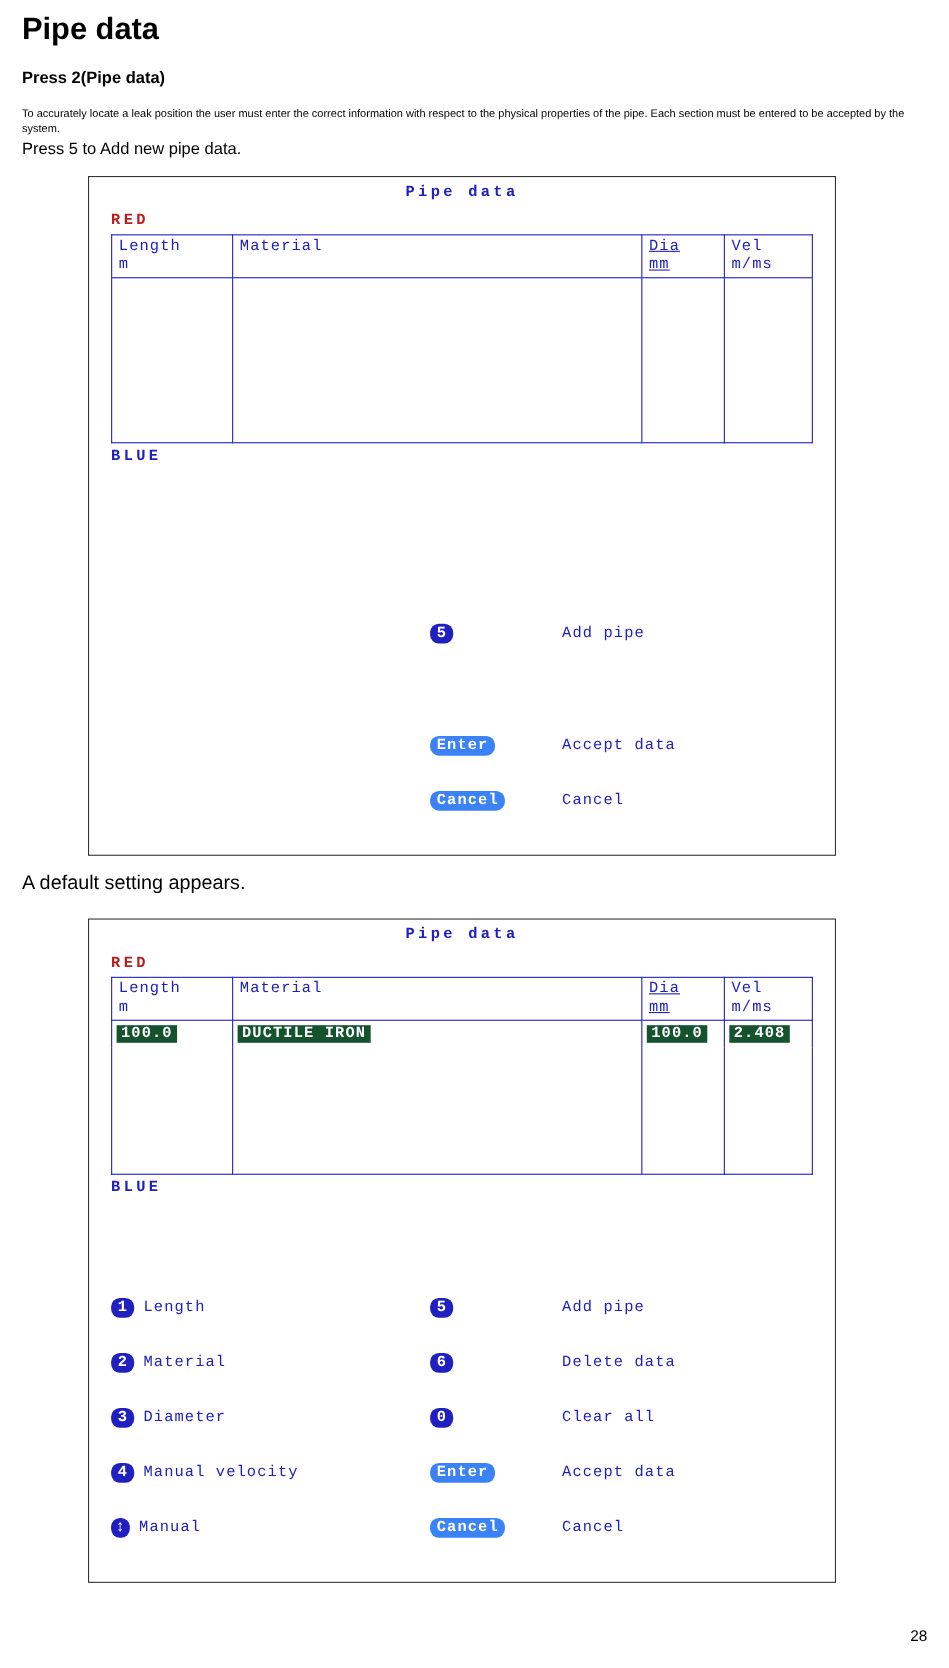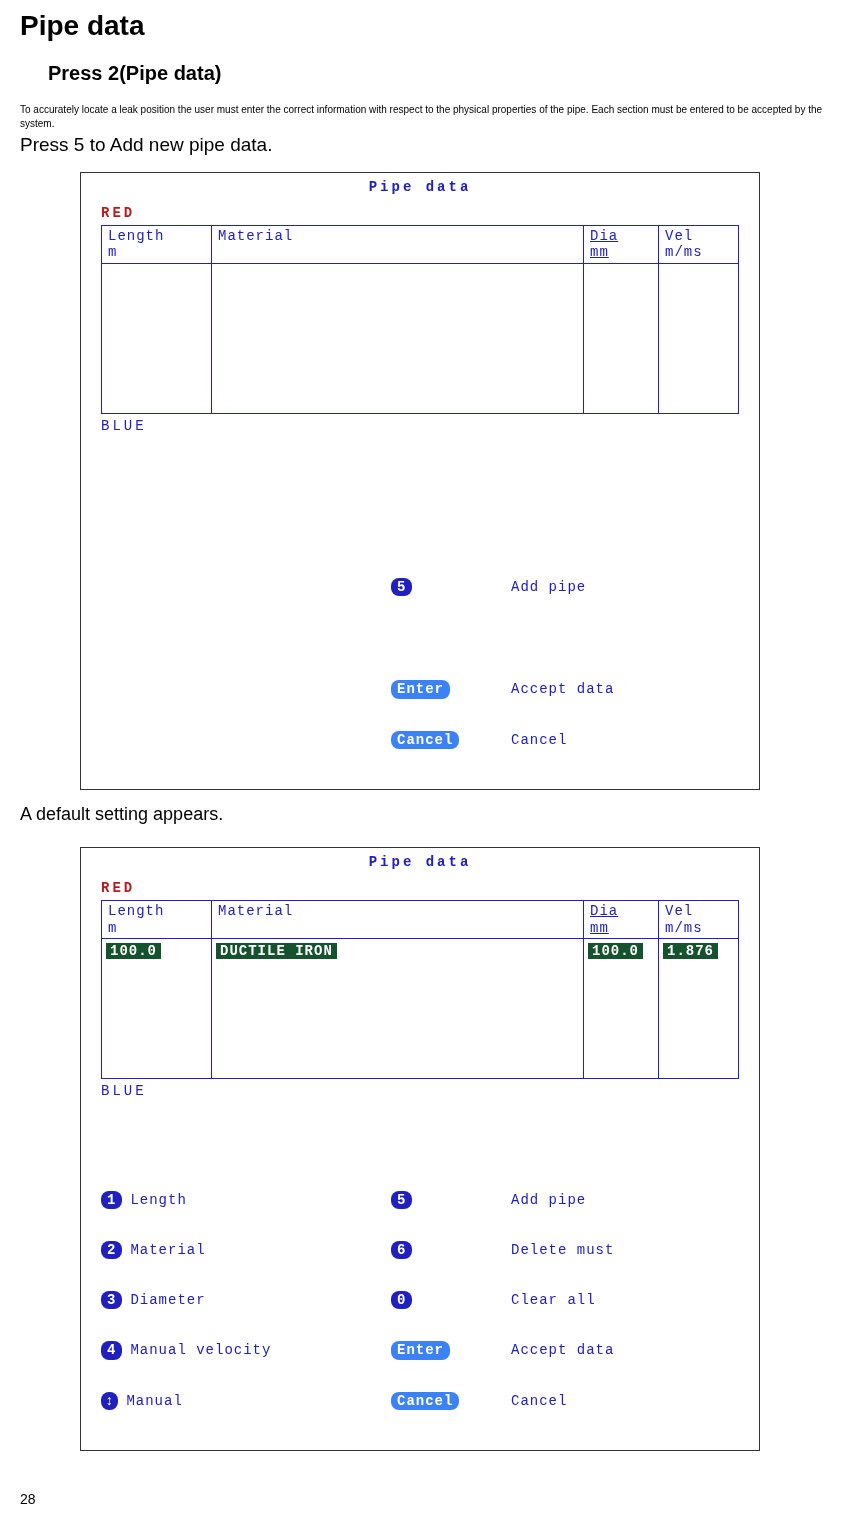--- a/index.html
+++ b/index.html
@@ -9,32 +9,31 @@
       color: #000000;
       width: 863px;
       padding: 10px 20px 40px 20px;
     }
     .title {
       font-size: 28px;
       font-weight: bold;
       margin-bottom: 20px;
     }
     .subtitle {
-      font-size: 20px;
+      font-size: 15px;
       font-weight: bold;
       margin-bottom: 18px;
-      margin-left: 28px;
     }
     .para {
       font-size: 10px;
       line-height: 1.35;
       margin-bottom: 2px;
     }
     .para-last {
-      font-size: 19px;
+      font-size: 15px;
       line-height: 1.35;
       margin-bottom: 14px;
     }
     .caption {
       font-size: 18px;
       margin: 14px 0 22px 0;
     }
     .screenshot {
       margin-left: 60px;
       width: 680px;
@@ -57,21 +56,21 @@
     }
     .lcd-red {
       color: #b91c1c;
       font-weight: bold;
       padding-left: 18px;
       padding-bottom: 4px;
       letter-spacing: 3px;
     }
     .lcd-blue {
       color: #2020c0;
-      font-weight: normal;
+      font-weight: bold;
       padding-left: 18px;
       padding-top: 4px;
       letter-spacing: 3px;
     }
     .lcd-table {
       margin: 0 18px;
       border-collapse: collapse;
       width: calc(100% - 36px);
     }
     .lcd-table th, .lcd-table td {
@@ -144,21 +143,21 @@
       color: #ffffff;
       border-radius: 8px;
       padding: 0 4px;
       display: inline-block;
       font-weight: bold;
       margin-right: 8px;
     }
     .footer-gap { height: 60px; }
     .footer-gap-sm { height: 20px; }
     .pagenum {
-      text-align: left;
+      text-align: right;
       font-size: 14px;
       margin-top: 40px;
     }
     .datarow td {
       height: auto !important;
       padding: 4px 4px;
     }
     .datarow-space td {
       height: 115px !important;
       border-top: none !important;
@@ -230,41 +229,41 @@
       <th class="col-material">Material</th>
       <th class="col-dia">Dia
 mm</th>
       <th class="col-vel">Vel
 m/ms</th>
     </tr>
     <tr class="datarow">
       <td><span class="sel-dark">100.0</span></td>
       <td><span class="sel-dark">DUCTILE IRON</span></td>
       <td><span class="sel-dark">100.0</span></td>
-      <td><span class="sel-dark">1.876</span></td>
+      <td><span class="sel-dark">2.408</span></td>
     </tr>
     <tr class="datarow-space">
       <td></td>
       <td></td>
       <td></td>
       <td></td>
     </tr>
   </tbody></table>
   <div class="lcd lcd-blue">BLUE</div>
   <div class="lcd lcd-footer">
     <div class="footer-spacer"></div>
     <div class="lcd-footer-row">
       <div class="lcd-footer-left"><span class="key-badge">1</span><span>Length</span></div>
       <div class="lcd-footer-mid"><span class="key-badge">5</span></div>
       <div class="lcd-footer-right">Add pipe</div>
     </div>
     <div class="lcd-footer-row">
       <div class="lcd-footer-left"><span class="key-badge">2</span><span>Material</span></div>
       <div class="lcd-footer-mid"><span class="key-badge">6</span></div>
-      <div class="lcd-footer-right">Delete must</div>
+      <div class="lcd-footer-right">Delete data</div>
     </div>
     <div class="lcd-footer-row">
       <div class="lcd-footer-left"><span class="key-badge">3</span><span>Diameter</span></div>
       <div class="lcd-footer-mid"><span class="key-badge">0</span></div>
       <div class="lcd-footer-right">Clear all</div>
     </div>
     <div class="lcd-footer-row">
       <div class="lcd-footer-left"><span class="key-badge">4</span><span>Manual velocity</span></div>
       <div class="lcd-footer-mid"><span class="key-badge-wide">Enter</span></div>
       <div class="lcd-footer-right">Accept data</div>

